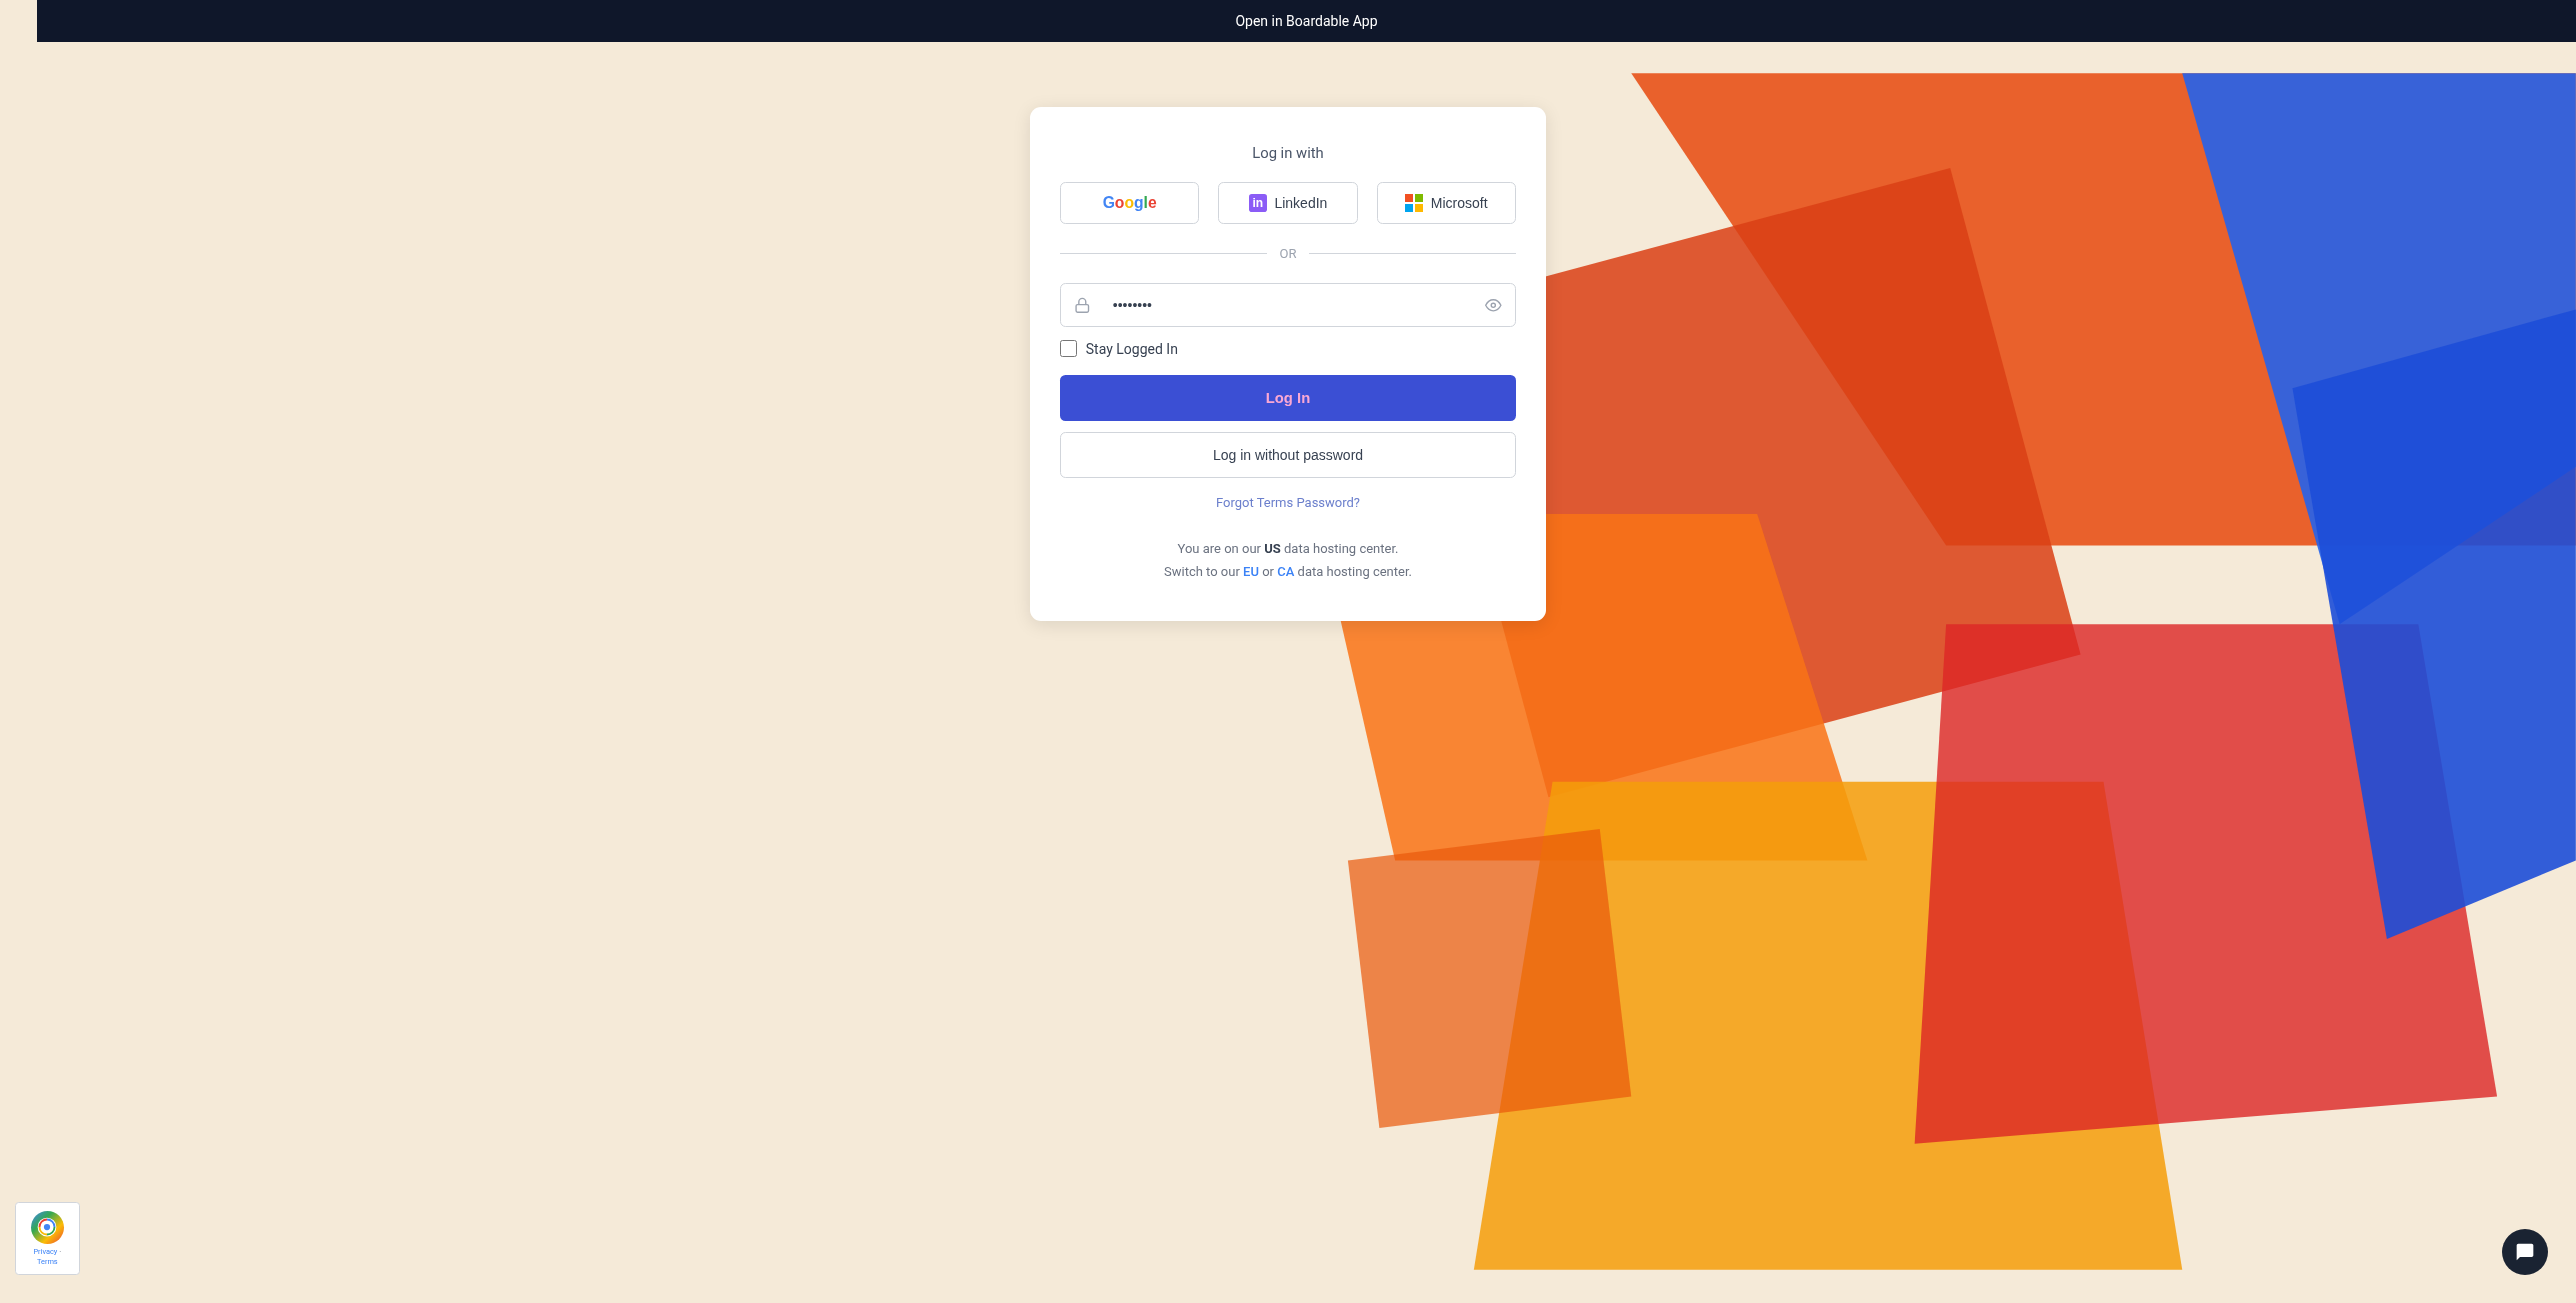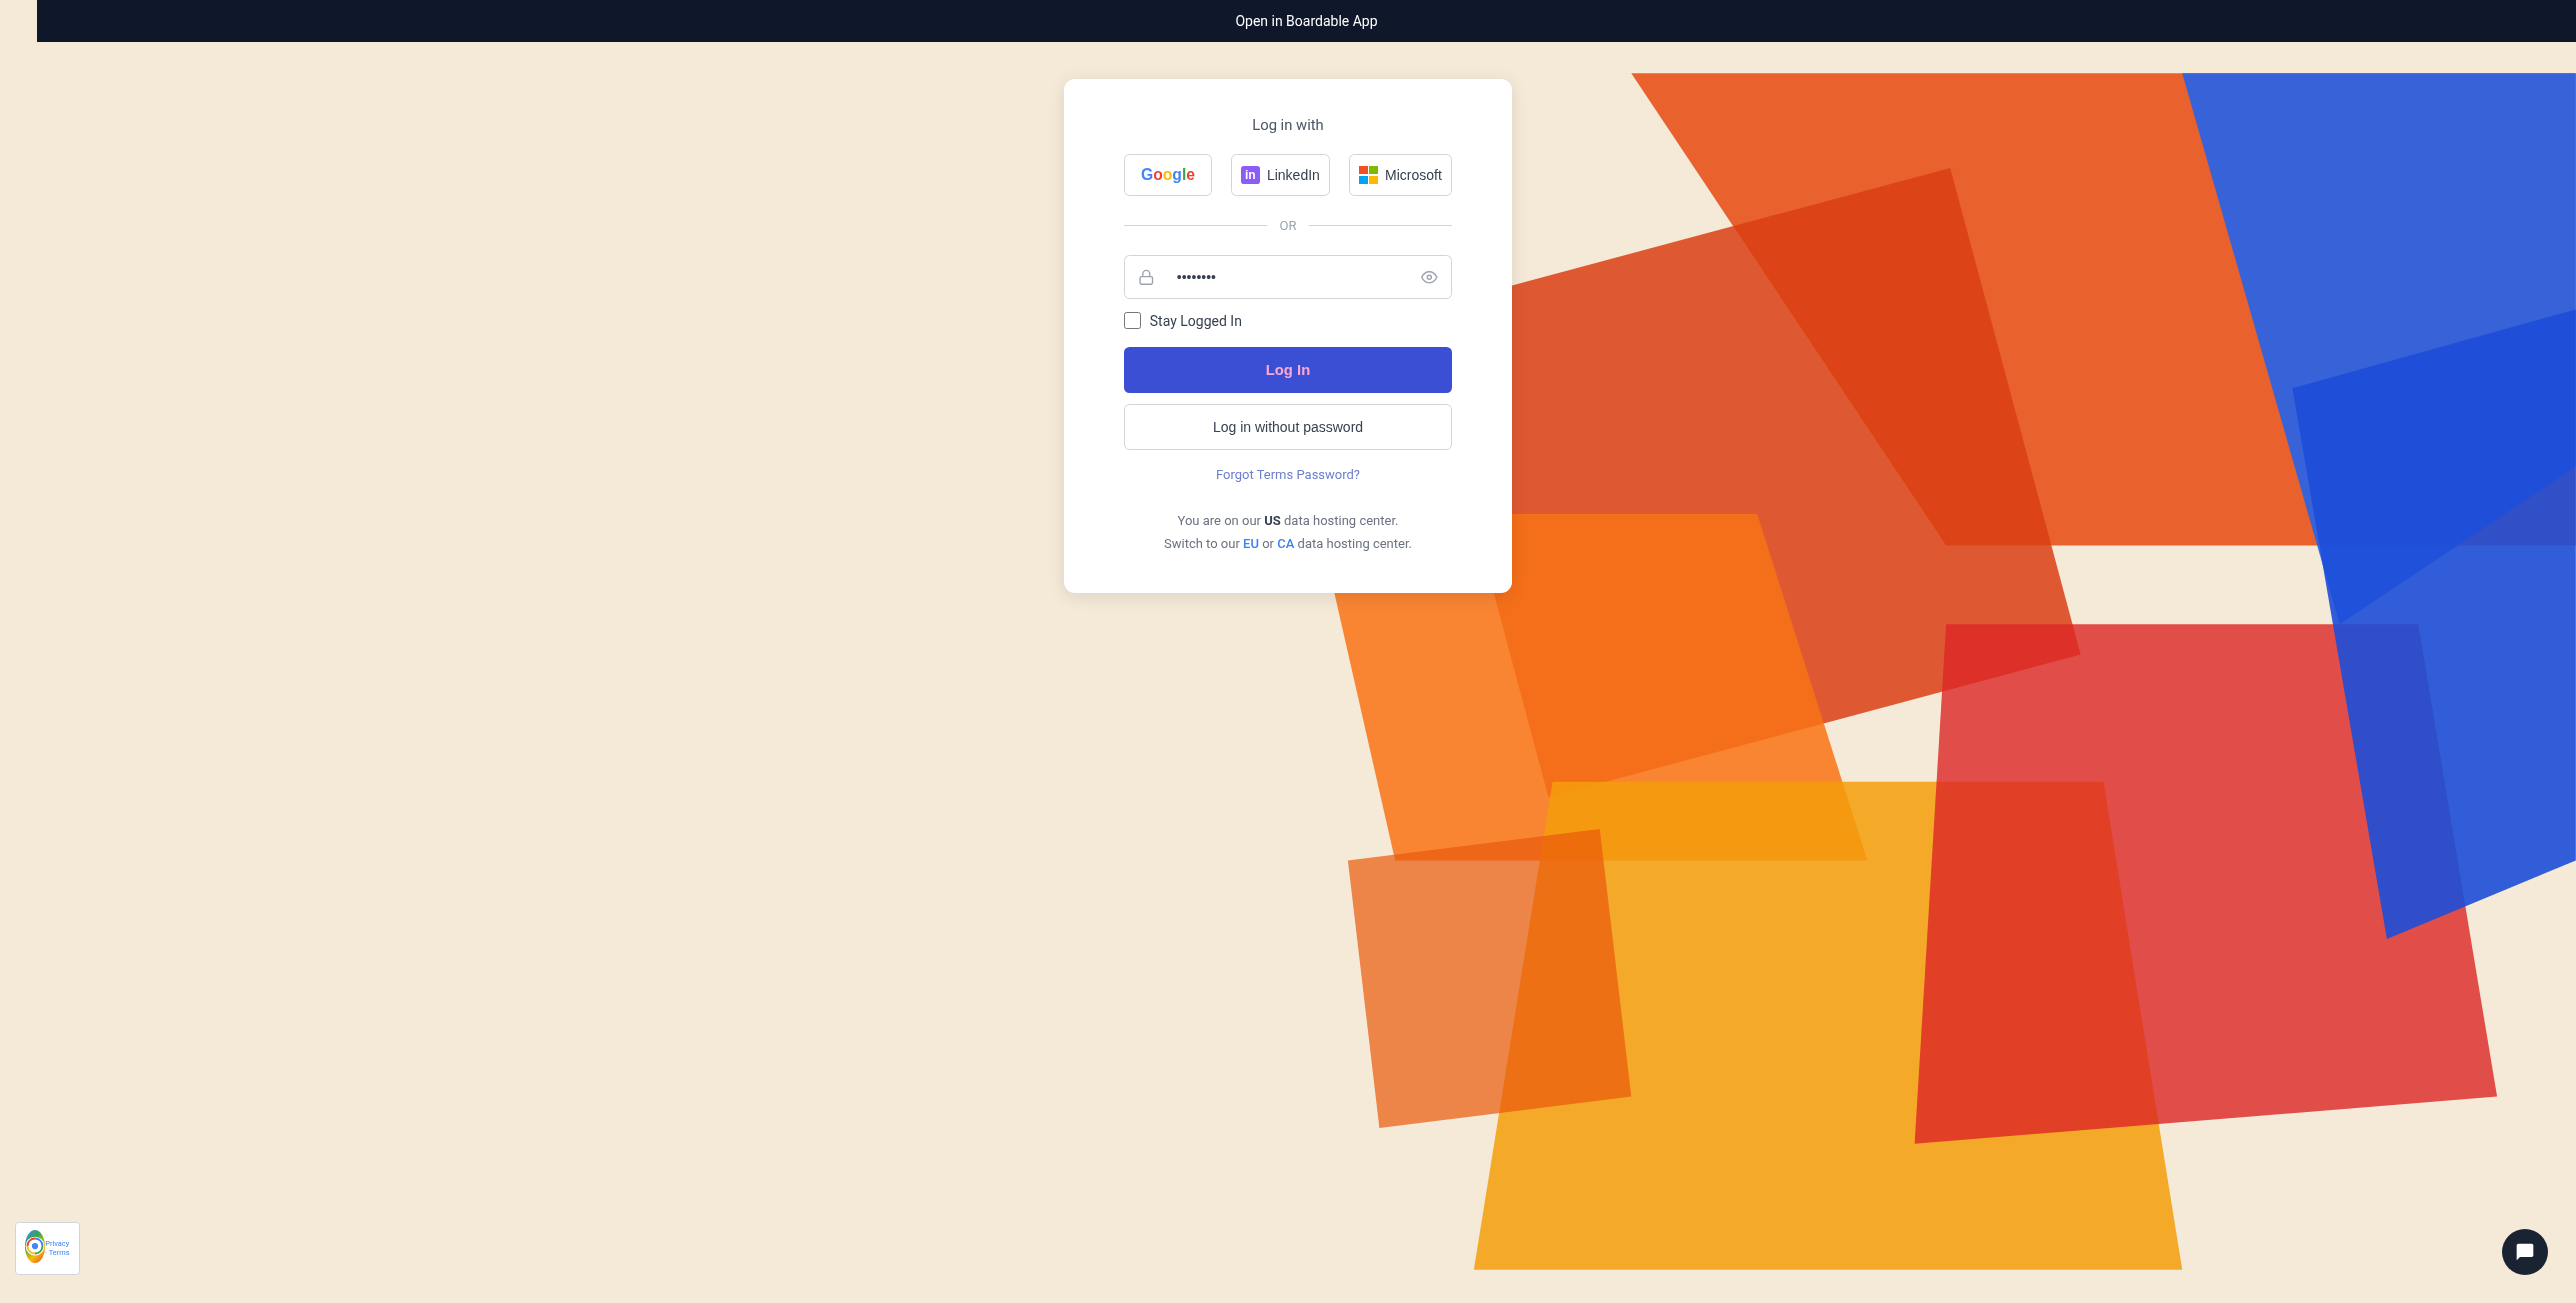--- a/index.html
+++ b/index.html
@@ -32,25 +32,26 @@
       padding-top: 37px;
       position: relative;
       min-height: calc(100vh - 44px);
       overflow: hidden;
     }
 
     
     .login-card {
       background: #ffffff;
       border-radius: 11px;
-      padding: 37px 60px;
-      width: 448px;
+      padding: 37px 30px;
+      width: 516px;
       box-shadow: 0 3.7px 18.4px rgba(0,0,0,0.1);
       position: relative;
       z-index: 5;
+      margin-top: 28px;
     }
 
     .login-with-title {
       text-align: center;
       color: #4a5568;
       font-size: 14.8px;
       margin-bottom: 20px;
     }
 
     .social-buttons {
@@ -207,21 +208,21 @@
     
     .recaptcha-badge {
       position: fixed;
       bottom: 28px;
       left: 14.8px;
       background: #ffffff;
       border: 0.9px solid #d1d5db;
       border-radius: 3.7px;
       padding: 7.4px 9.2px;
       display: flex;
-      flex-direction: row;
+      flex-direction: column;
       align-items: center;
       z-index: 100;
       width: 65px;
     }
 
     .recaptcha-logo {
       width: 33px;
       height: 33px;
       background: linear-gradient(135deg, #4285f4, #34a853, #fbbc05, #ea4335);
       border-radius: 50%;

